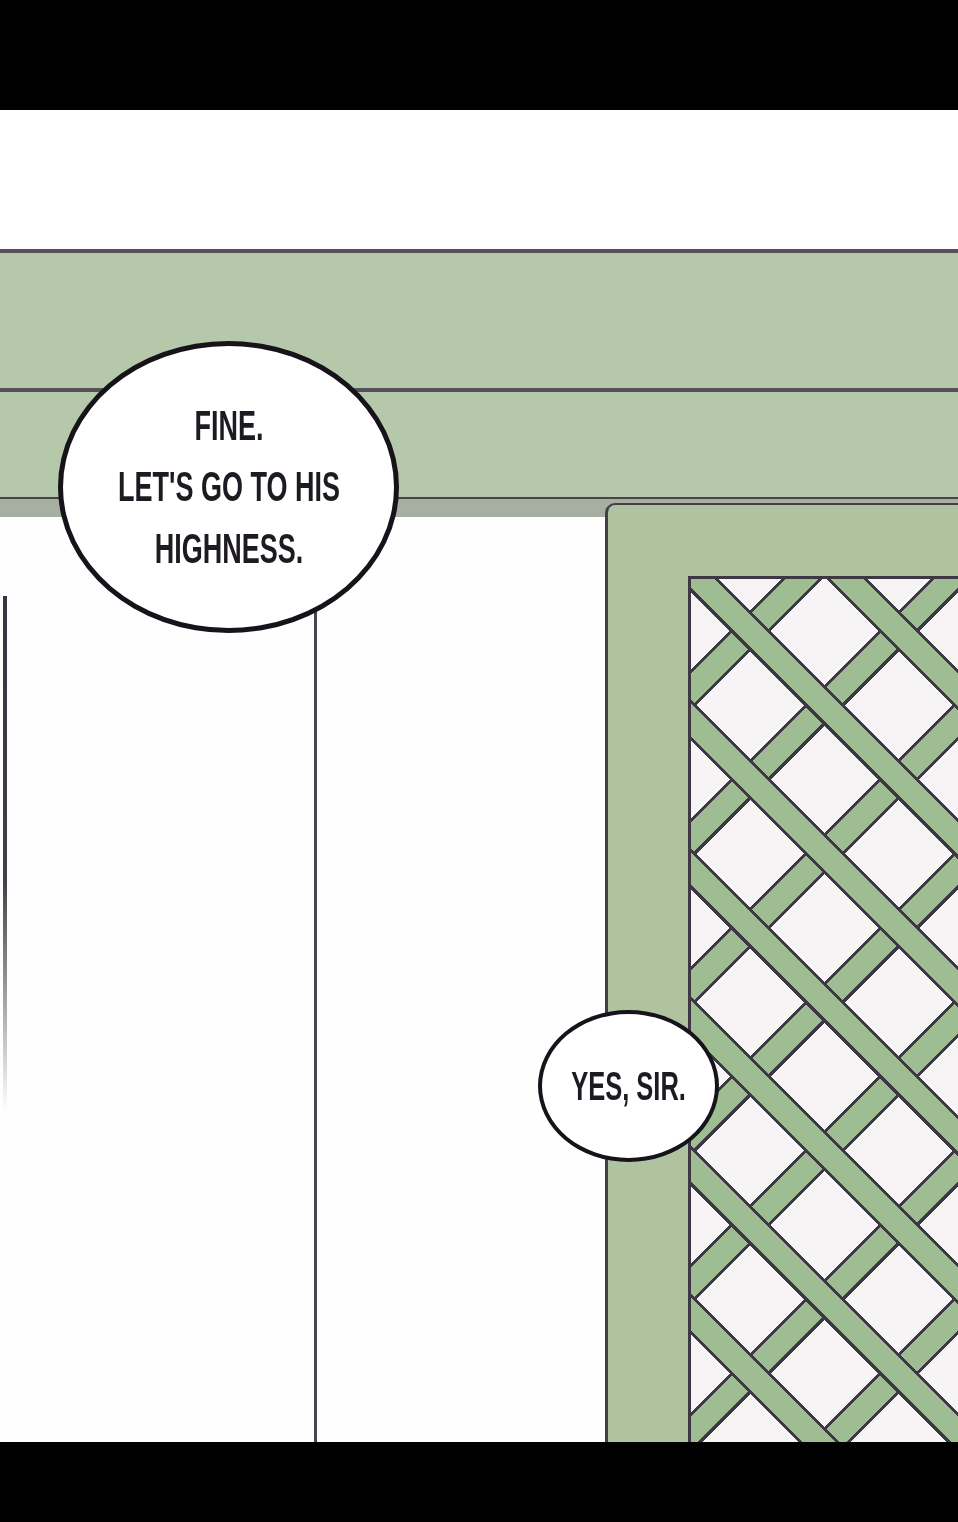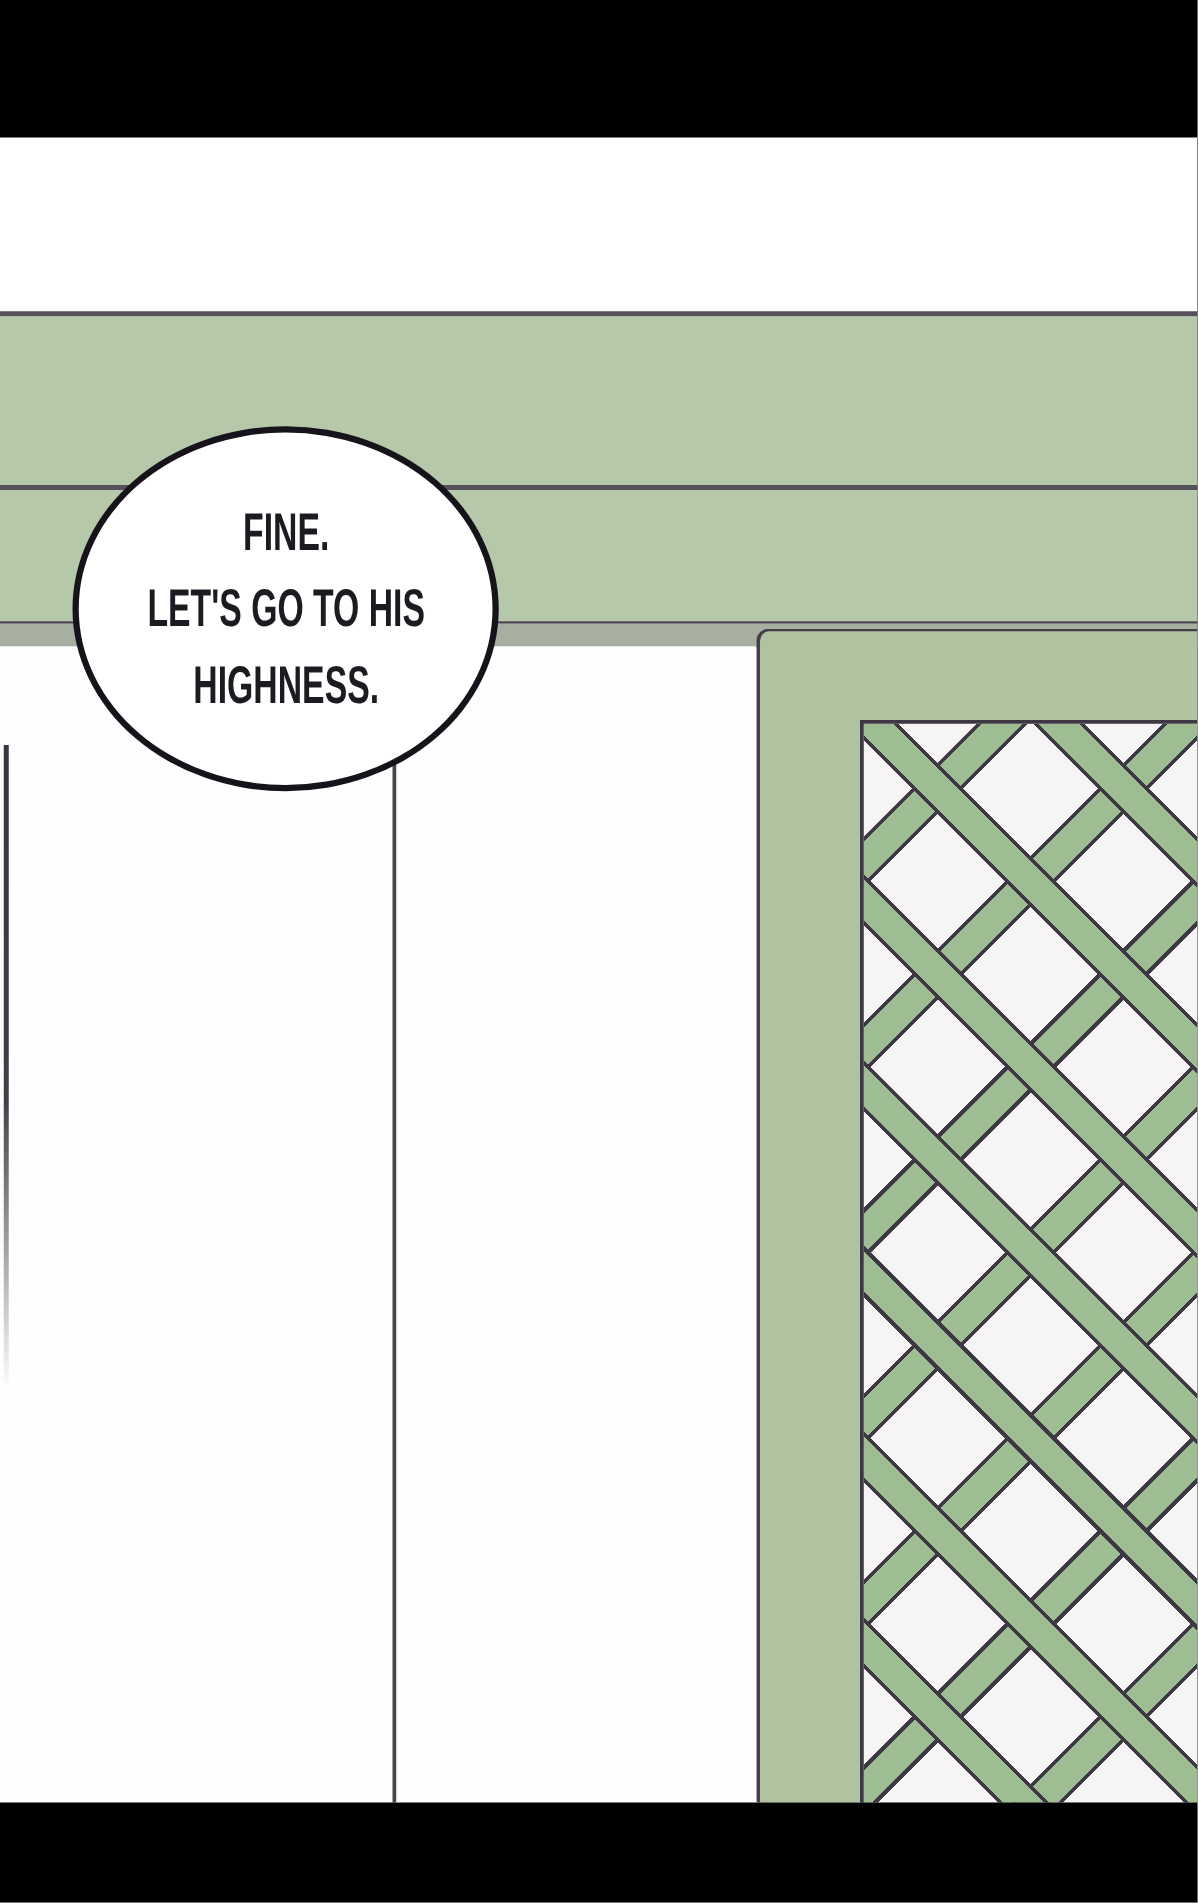--- a/index.html
+++ b/index.html
@@ -119,17 +119,22 @@
   </div>
 
   <div class="abs bubble b1">
     <div class="speech">
       <div>FINE.</div>
       <div>LET'S GO TO HIS</div>
       <div>HIGHNESS.</div>
     </div>
   </div>
 
+  <div class="abs bubble b2">
+    <div class="speech">
+      <div>YES, SIR.</div>
+    </div>
+  </div>
 
   <div class="abs bar top"></div>
   <div class="abs bar bottom"></div>
 
 </div>
 
 </body></html>

